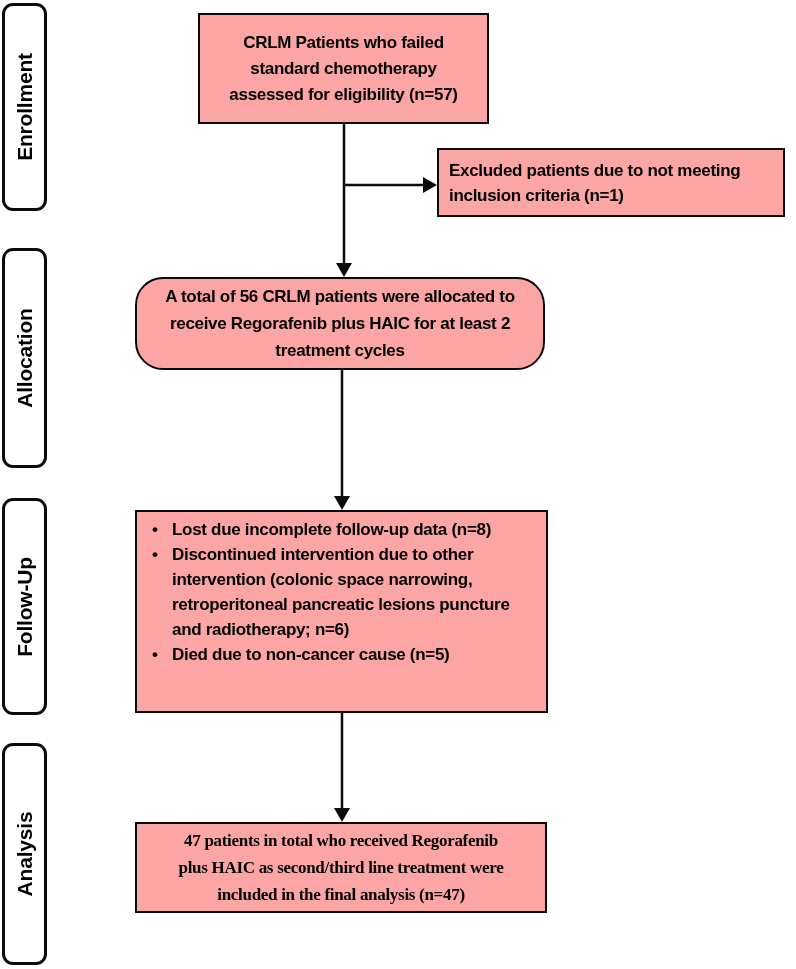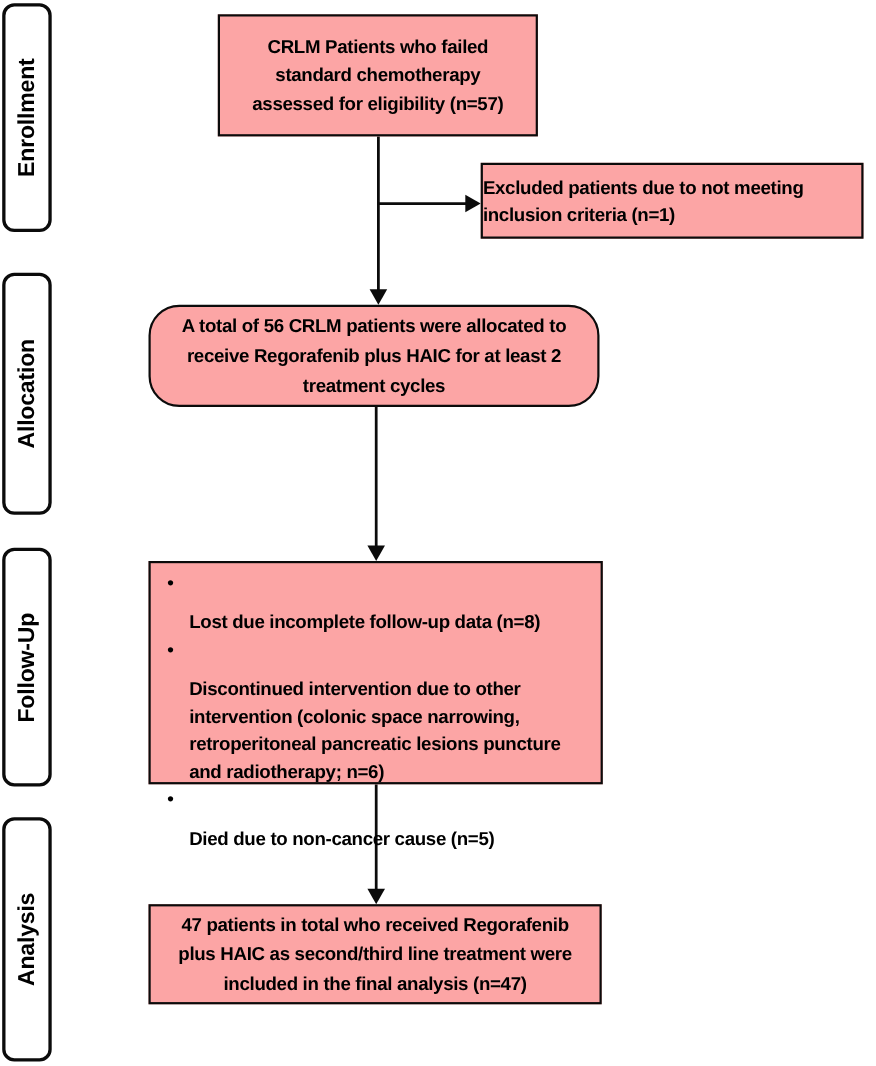--- a/index.html
+++ b/index.html
@@ -60,49 +60,51 @@
 
   #box-eligibility {
     left: 198px; top: 13px; width: 291px; height: 111px;
     line-height: 26px;
     padding: 2px 6px;
   }
   #box-excluded {
     left: 437px; top: 148px; width: 348px; height: 69px;
     line-height: 25px;
     align-items: center;
+    padding-left: 10px;
     padding-right: 4px;
   }
   #box-allocation {
     left: 135px; top: 277px; width: 410px; height: 93px;
     line-height: 27px;
     padding: 2px 6px;
     border-radius: 28px;
   }
   #box-followup {
     left: 135px; top: 510px; width: 413px; height: 203px;
     line-height: 25px;
     padding: 5px 6px 4px 8px;
     flex-direction: column;
     align-items: stretch;
   }
   #box-analysis {
     left: 135px; top: 822px; width: 412px; height: 91px;
     line-height: 27px;
     padding: 2px 4px;
+    font-family: Liberation Serif, serif;
   }
 
   
   .bullet-row { display: flex; align-items: flex-start; }
   .bullet-marker {
     flex: 0 0 27px;
     padding-left: 7px;
     font-size: 17px;
   }
-  .bullet-text { flex: 1 1 auto; white-space: pre-line; margin-top: 36px; }
+  .bullet-text { flex: 1 1 auto; white-space: pre-line; }
 
   
   #arrow-layer {
     position: absolute;
     left: 0; top: 0;
     pointer-events: none;
   }
 </style>
 </head>
 <body>

